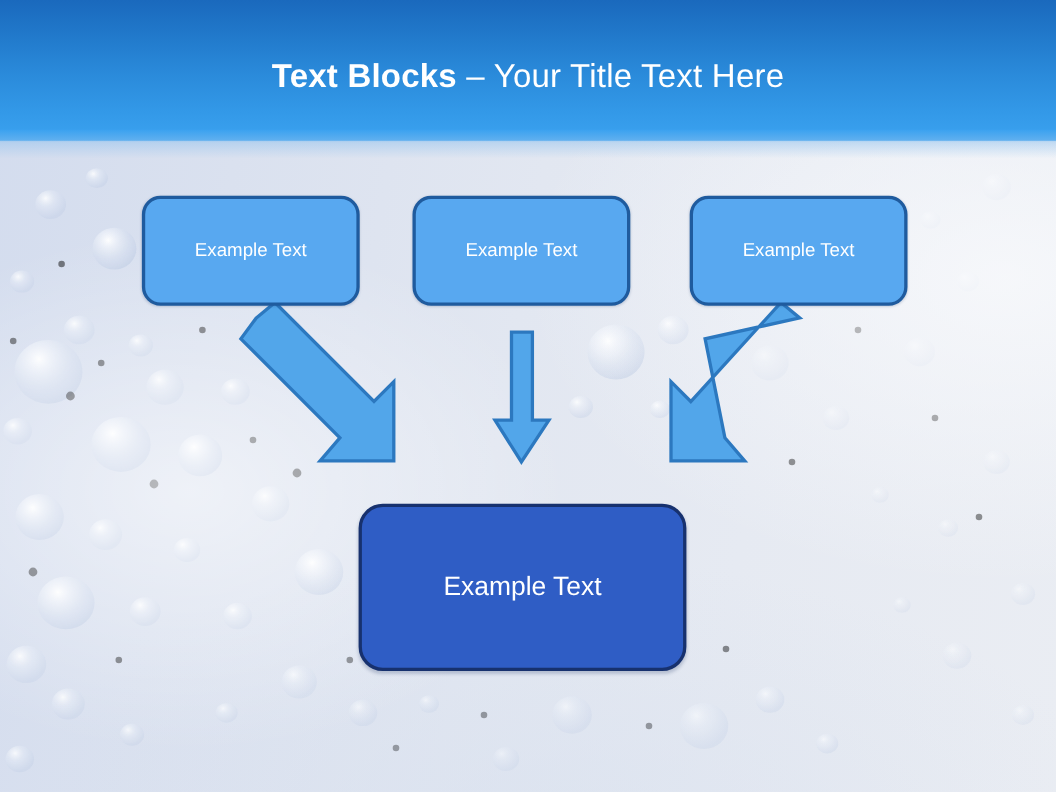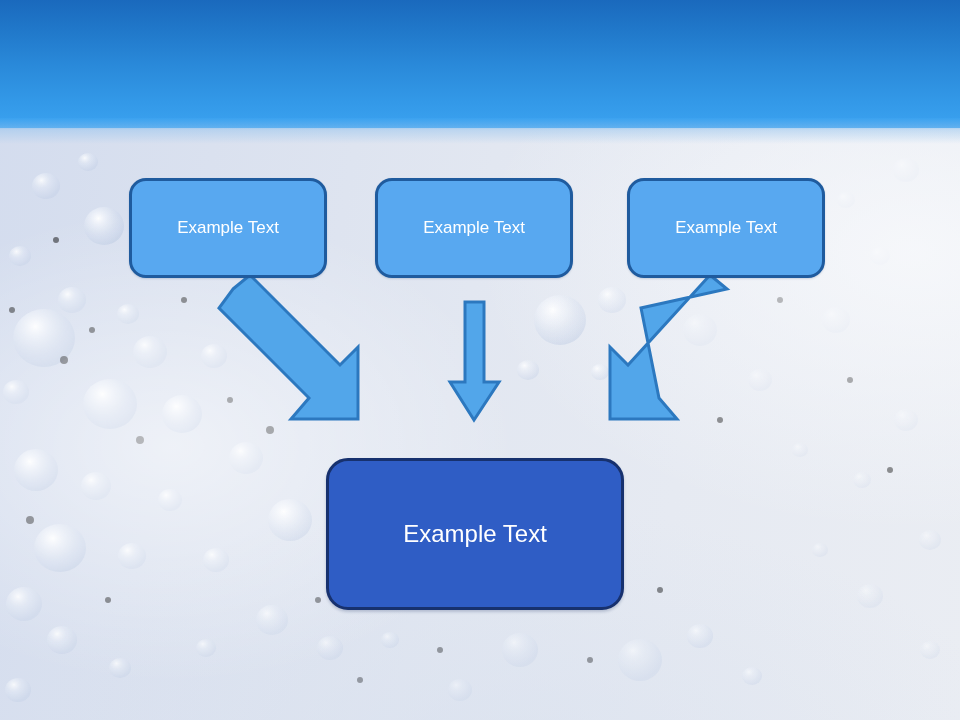--- a/index.html
+++ b/index.html
@@ -247,20 +247,23 @@
         </g>
       </g>
     </svg>
   </div>
 
   <div class="bg-vignette"></div>
 
   <div class="header"></div>
   <div class="header-fade"></div>
 
+  <div class="title">
+    <span class="strong">Text Blocks</span><span class="light"> – </span><span class="light">Your Title Text Here</span>
+  </div>
 
   <div class="arrows">
     <svg viewBox="0 0 960 720" width="960" height="720" xmlns="http://www.w3.org/2000/svg">
 
       <g>
         <polygon class="arrow-shape" points="233,289 250,275 340,365 358,347 358,419 291,419 309,398 219,308"></polygon>
       </g>
 
       <g>
         <polygon class="arrow-shape" points="465,302 484,302 484,382 499,382 474,420 450,382 465,382"></polygon>

